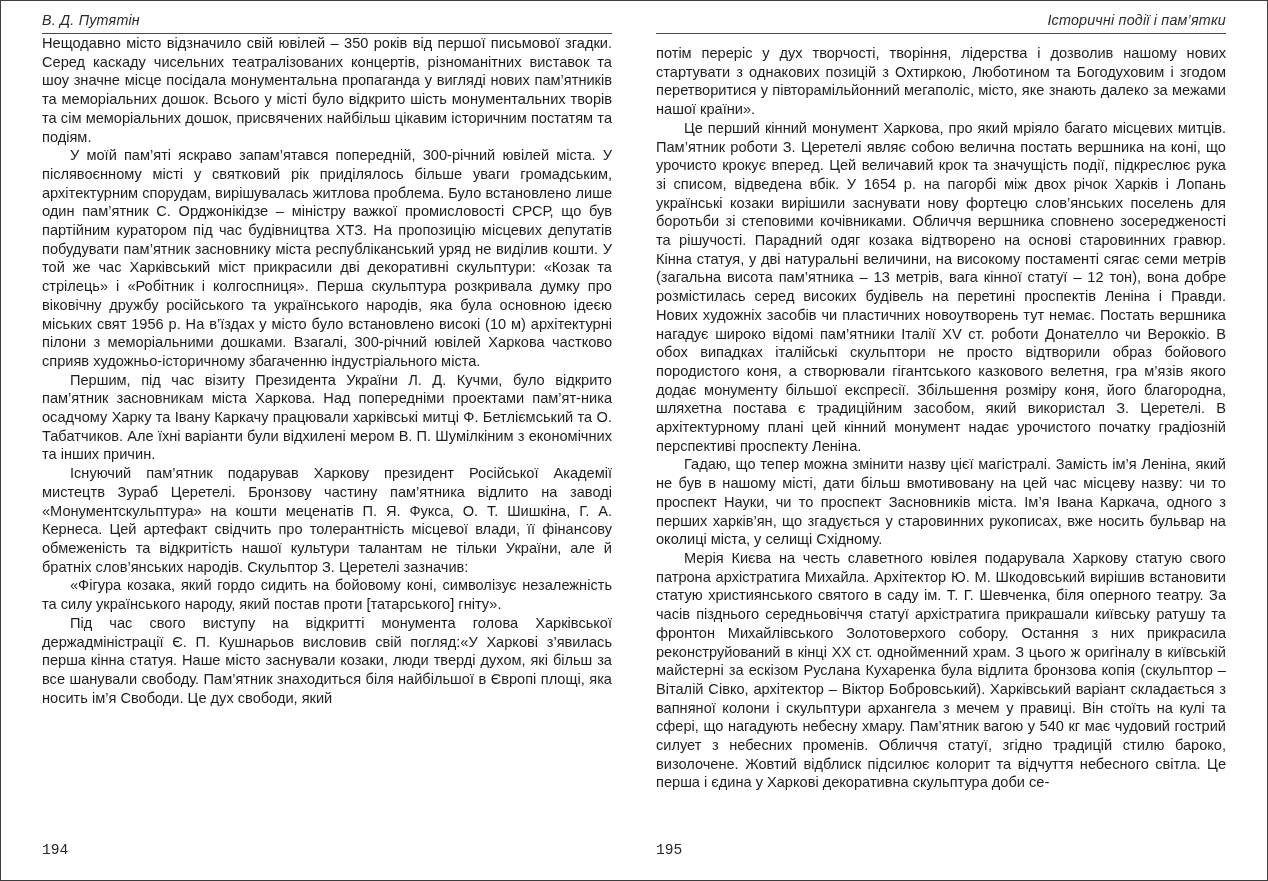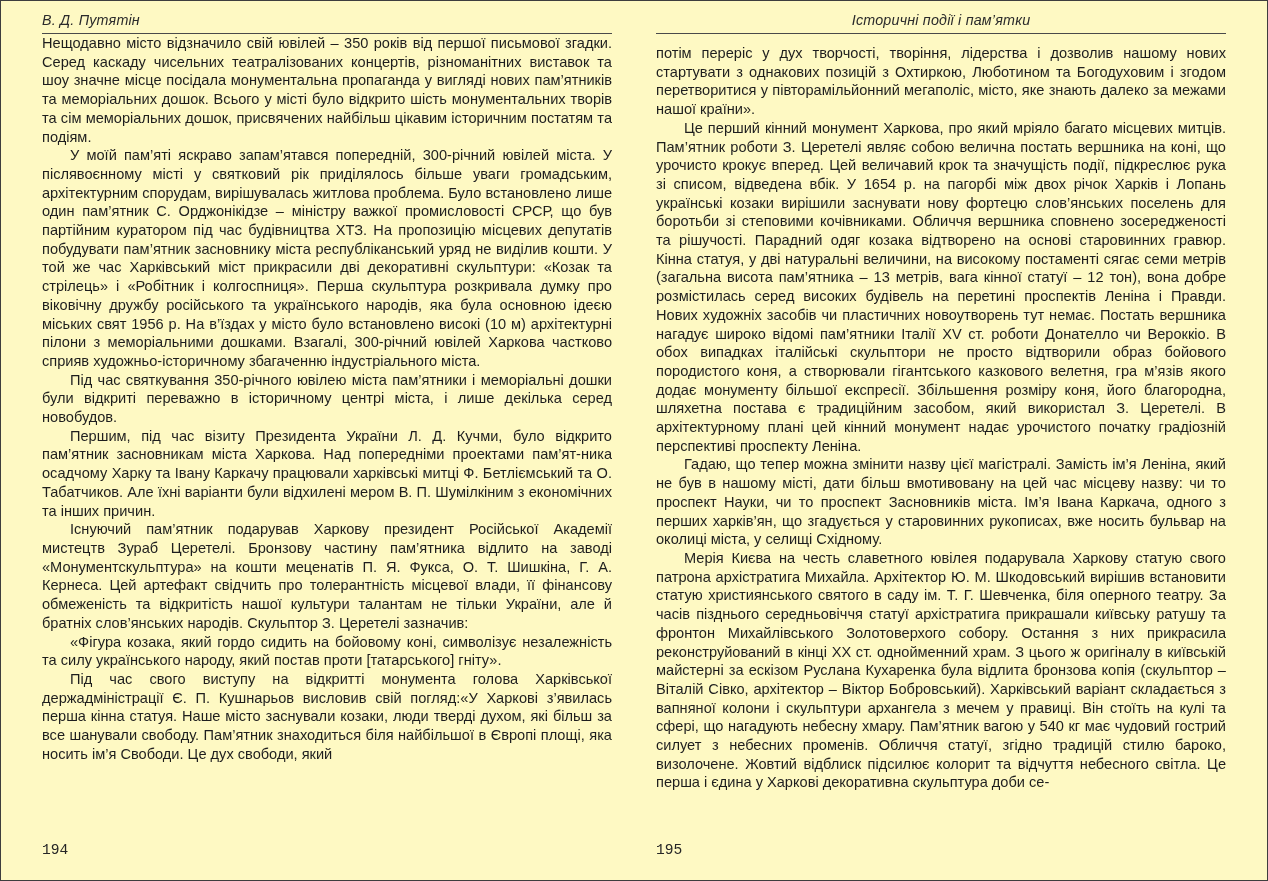--- a/index.html
+++ b/index.html
@@ -3,21 +3,21 @@
 <meta charset="utf-8">
 <style>
   * { margin: 0; padding: 0; }
   html, body { background: #888; }
   body { width: 1268px; font-family: "Liberation Sans", "DejaVu Sans", sans-serif; }
 
   .spread {
     box-sizing: border-box;
     width: 1268px;
     height: 881px;
-    background: #fef9c3;
+    background: #ffffff;
     border: 1px solid #3e3e3e;
     display: flex;
     padding: 0 41px;
     gap: 44px;
     overflow: hidden;
   }
 
   .page {
     width: 570px;
     flex: 0 0 570px;
@@ -26,21 +26,21 @@
   }
 
   .page-header {
     box-sizing: border-box;
     height: 33px;
     border-bottom: 1.5px solid #4a4a4a;
     display: flex;
     align-items: flex-end;
     padding-bottom: 5px;
   }
-  .page-header.align-right { justify-content: center; }
+  .page-header.align-right { justify-content: flex-end; }
 
   .running-header {
     font-style: italic;
     font-size: 14.3px;
     color: #2b2b2b;
     letter-spacing: 0.2px;
   }
 
   .chapter-title {
     margin: 11px 0 23px 0;
@@ -85,21 +85,20 @@
 
   <div class="page left-page">
     <div class="page-header">
       <span class="running-header">В. Д. Путятін</span>
     </div>
 
 
     <div class="page-body">
       <p class="no-indent">Нещодавно місто відзначило свій ювілей – 350 років від першої письмової згадки. Серед каскаду чисельних театралізованих концертів, різноманітних виставок та шоу значне місце посідала монументальна пропаганда у вигляді нових пам’ятників та меморіальних дошок. Всього у місті було відкрито шість монументальних творів та сім меморіальних дошок, присвячених найбільш цікавим історичним постатям та подіям.</p>
       <p>У моїй пам’яті яскраво запам’ятався попередній, 300-річний ювілей міста. У післявоєнному місті у святковий рік приділялось більше уваги громадським, архітектурним спорудам, вирішувалась житлова проблема. Було встановлено лише один пам’ятник С. Орджонікідзе – міністру важкої промисловості СРСР, що був партійним куратором під час будівництва ХТЗ. На пропозицію місцевих депутатів побудувати пам’ятник засновнику міста республіканський уряд не виділив кошти. У той же час Харківський міст прикрасили дві декоративні скульптури: «Козак та стрілець» і «Робітник і колгоспниця». Перша скульптура розкривала думку про віковічну дружбу російського та українського народів, яка була основною ідеєю міських свят 1956 р. На в’їздах у місто було встановлено високі (10 м) архітектурні пілони з меморіальними дошками. Взагалі, 300-річний ювілей Харкова частково сприяв художньо-історичному збагаченню індустріального міста.</p>
-      <p>Під час святкування 350-річного ювілею міста пам’ятники і меморіальні дошки були відкриті переважно в історичному центрі міста, і лише декілька серед новобудов.</p>
       <p>Першим, під час візиту Президента України Л. Д. Кучми, було відкрито пам’ятник засновникам міста Харкова. Над попередніми проектами пам’ят-ника осадчому Харку та Івану Каркачу працювали харківські митці Ф. Бетліємський та О. Табатчиков. Але їхні варіанти були відхилені мером В. П. Шумілкіним з економічних та інших причин.</p>
       <p>Існуючий пам’ятник подарував Харкову президент Російської Академії мистецтв Зураб Церетелі. Бронзову частину пам’ятника відлито на заводі «Монументскульптура» на кошти меценатів П. Я. Фукса, О. Т. Шишкіна, Г. А. Кернеса. Цей артефакт свідчить про толерантність місцевої влади, її фінансову обмеженість та відкритість нашої культури талантам не тільки України, але й братніх слов’янських народів. Скульптор З. Церетелі зазначив:</p>
       <p>«Фігура козака, який гордо сидить на бойовому коні, символізує незалежність та силу українського народу, який постав проти [татарського] гніту».</p>
       <p>Під час свого виступу на відкритті монумента голова Харківської держадміністрації Є. П. Кушнарьов висловив свій погляд:«У Харкові з’явилась перша кінна статуя. Наше місто заснували козаки, люди тверді духом, які більш за все шанували свободу. Пам’ятник знаходиться біля найбільшої в Європі площі, яка носить ім’я Свободи. Це дух свободи, який</p>
     </div>
 
     <div class="page-footer">
       <span>194</span>
     </div>
   </div>

